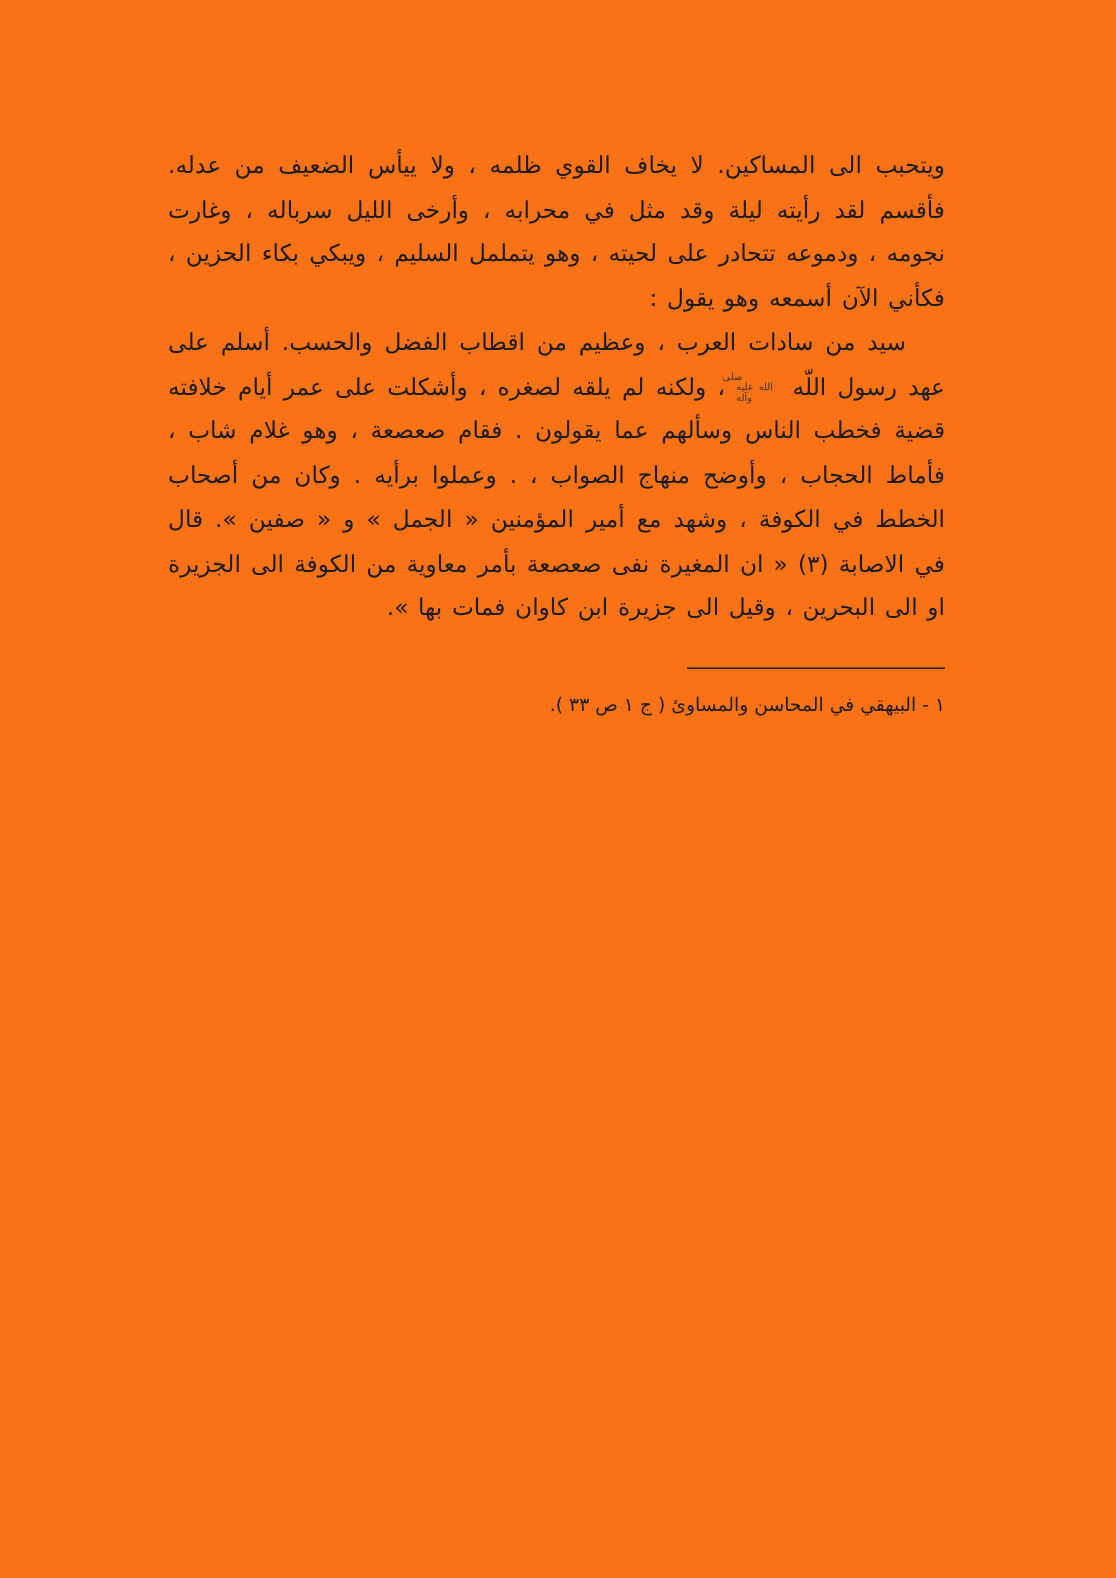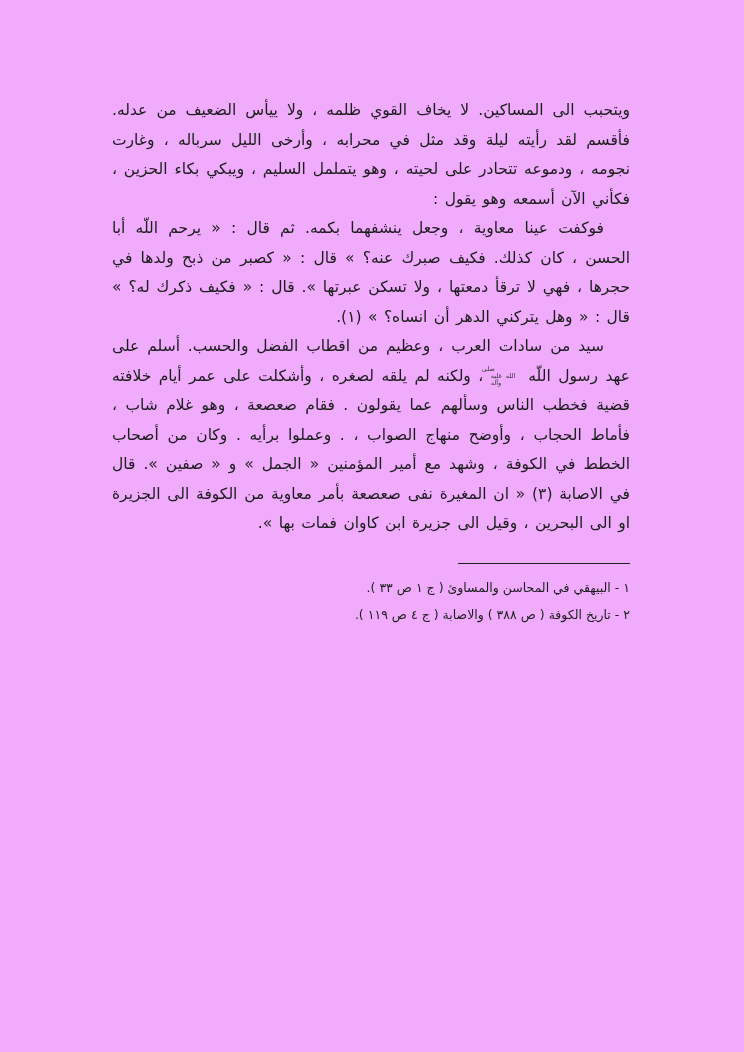--- a/index.html
+++ b/index.html
@@ -5,21 +5,21 @@
   * { margin: 0; padding: 0; box-sizing: border-box; }
   html, body {
     background: #ffffff;
     font-family: "DejaVu Sans", sans-serif;
   }
   .page {
     position: relative;
     width: 744px;
     height: 1052px;
     margin: 0 auto;
-    background: #f0abfc;
+    background: #f97316;
     color: #1c1c1c;
     overflow: hidden;
   }
   .content {
     position: absolute;
     top: 96px;
     right: 114px;
     width: 518px;
     direction: rtl;
   }
@@ -71,29 +71,27 @@
 </head>
 <body>
 
 <div class="page">
 
   <div class="content">
 
     <p class="para">ويتحبب الى المساكين. لا يخاف القوي ظلمه ، ولا ييأس الضعيف من عدله. فأقسم لقد رأيته ليلة وقد مثل في محرابه ، وأرخى الليل سرباله ، وغارت نجومه ، ودموعه تتحادر على لحيته ، وهو يتململ السليم ، ويبكي بكاء الحزين ، فكأني الآن أسمعه وهو يقول :</p>
 
 
-    <p class="para indent">فوكفت عينا معاوية ، وجعل ينشفهما بكمه. ثم قال : « يرحم اللّه أبا الحسن ، كان كذلك. فكيف صبرك عنه؟ » قال : « كصبر من ذبح ولدها في حجرها ، فهي لا ترقأ دمعتها ، ولا تسكن عبرتها ». قال : « فكيف ذكرك له؟ » قال : « وهل يتركني الدهر أن انساه؟ » (١).</p>
 
 
 
     <p class="para indent"><span>سيد من سادات العرب ، وعظيم من اقطاب الفضل والحسب. أسلم على عهد رسول اللّه</span> <span class="honorific">صلى الله عليه وآله</span> <span>، ولكنه لم يلقه لصغره ، وأشكلت على عمر أيام خلافته قضية فخطب الناس وسألهم عما يقولون . فقام صعصعة ، وهو غلام شاب ، فأماط الحجاب ، وأوضح منهاج الصواب ، . وعملوا برأيه . وكان من أصحاب الخطط في الكوفة ، وشهد مع أمير المؤمنين « الجمل » و « صفين ». قال في الاصابة (٣) « ان المغيرة نفى صعصعة بأمر معاوية من الكوفة الى الجزيرة او الى البحرين ، وقيل الى جزيرة ابن كاوان فمات بها ».</span></p>
 
     <div class="footnote-rule"></div>
 
     <div class="footnotes">
       <div class="footnote">١ - البيهقي في المحاسن والمساوئ ( ج ١ ص ٣٣ ).</div>
-      <div class="footnote">٢ - تاريخ الكوفة ( ص ٣٨٨ ) والاصابة ( ج ٤ ص ١١٩ ).</div>
     </div>
 
   </div>
 
 
 </div>
 
 </body></html>

